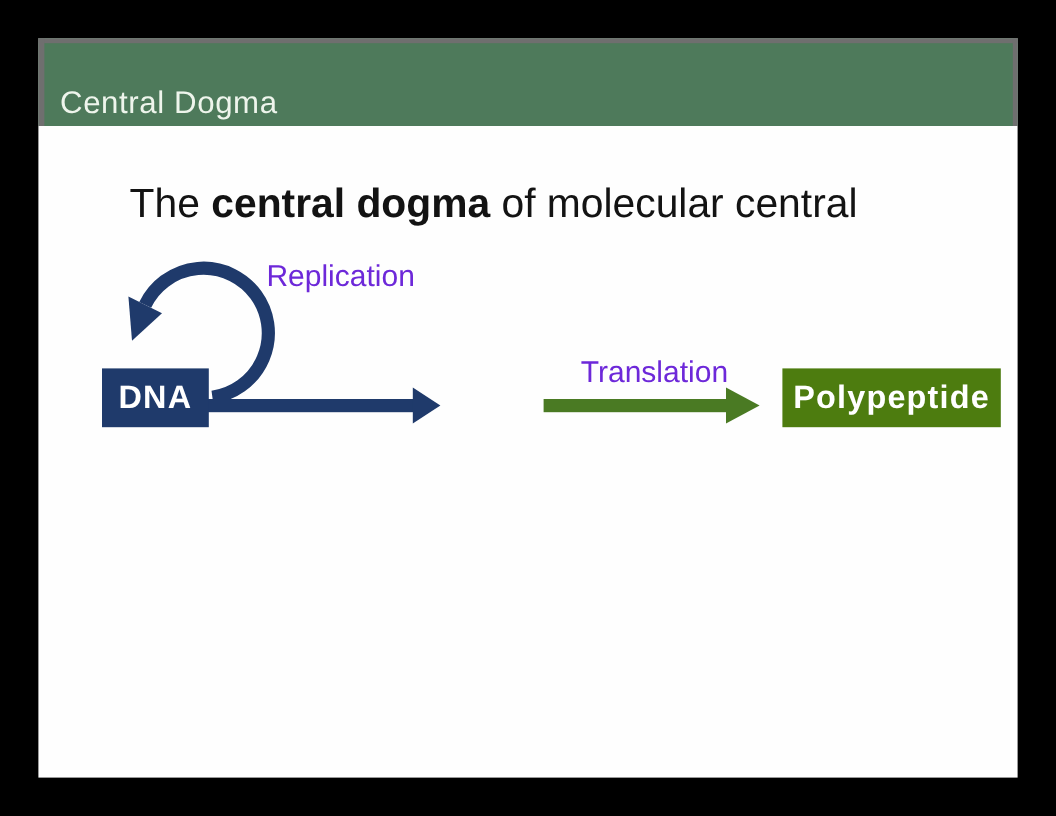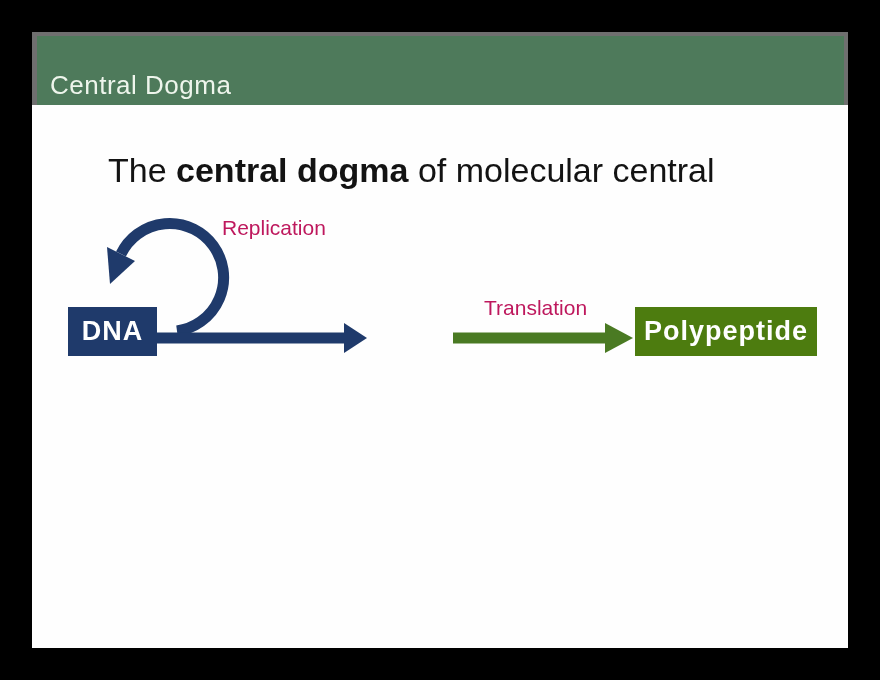--- a/index.html
+++ b/index.html
@@ -66,29 +66,30 @@
   }
   .node {
     position: absolute;
     display: flex;
     align-items: center;
     justify-content: center;
     color: #ffffff;
     font-weight: bold;
     font-size: 27px;
     letter-spacing: 1px;
+    margin-left: 17px;
   }
   .node-dna         { left: 36px;  top: 275px; width: 89px;  height: 49px; }  
   .node-rna         { left: 337px; top: 274px; width: 85px;  height: 50px; }  
   .node-polypeptide { left: 603px; top: 275px; width: 182px; height: 49px; }  
 
   .process-label {
     position: absolute;
-    font-size: 21px;
-    color: #be185d;
+    font-size: 25px;
+    color: #6d28d9;
     white-space: nowrap;
   }
   .label-replication   { left: 190px; top: 184px; }  
   .label-transcription { left: 195px; top: 266px; }  
   .label-translation   { left: 452px; top: 264px; }  
 
   svg.arrows {
     position: absolute;
     left: 0;
     top: 0;

